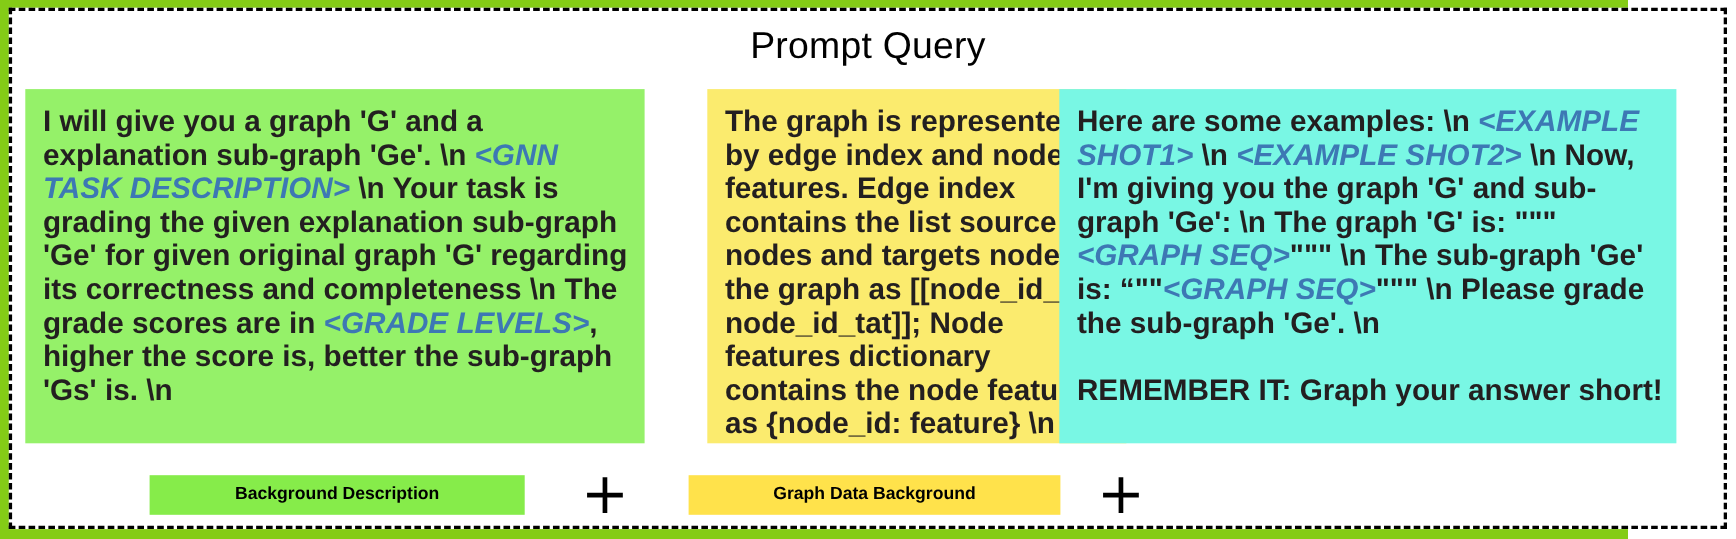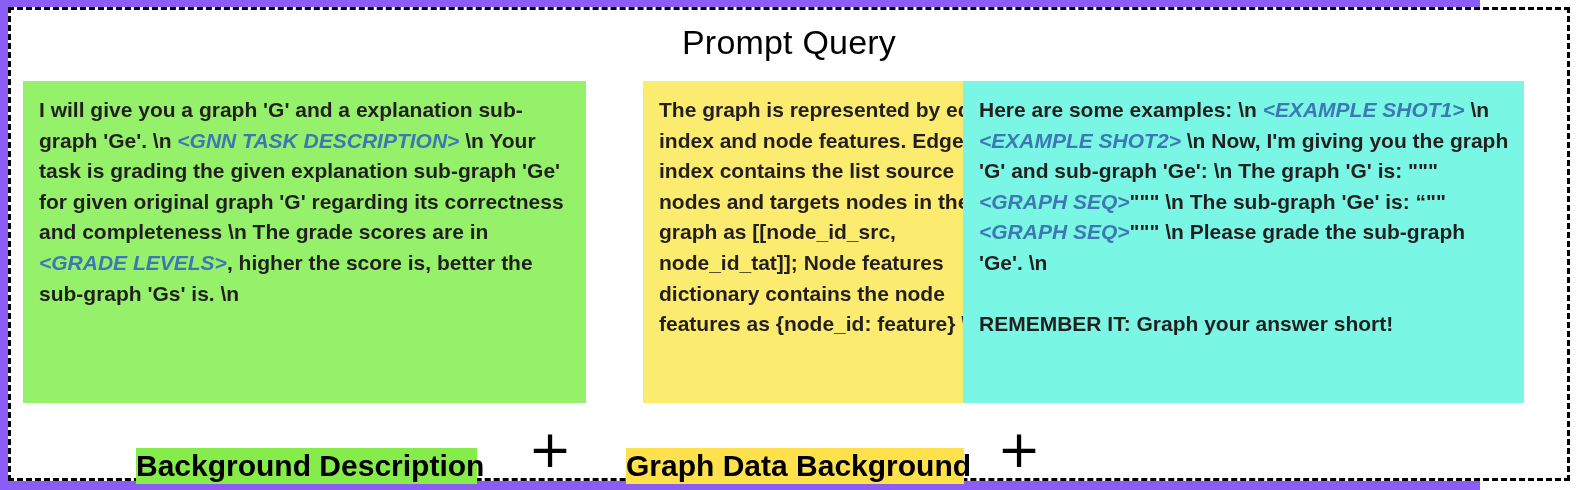--- a/index.html
+++ b/index.html
@@ -7,21 +7,21 @@
     padding: 0;
     background: #ffffff;
   }
   body {
     font-family: "Liberation Sans", sans-serif;
   }
   #figure {
     position: relative;
     width: 1480px;
     height: 490px;
-    background: #8b5cf6;
+    background: #84cc16;
     box-sizing: border-box;
   }
   .outer-frame {
     position: absolute;
     left: 8px;
     top: 7px;
     width: 1562px;
     height: 474px;
     box-sizing: border-box;
     border: 3px dashed #000000;
@@ -45,21 +45,21 @@
     top: 71px;
     width: 1538px;
     height: 322px;
   }
   .panel {
     position: absolute;
     top: 0;
     height: 322px;
     box-sizing: border-box;
     padding: 14px 12px 8px 16px;
-    font-size: 21px;
+    font-size: 27px;
     line-height: 30.6px;
     color: #231f20;
     font-weight: 600;
     overflow: hidden;
   }
   .panel p {
     margin: 0;
   }
   .panel-green {
     left: 0px;
@@ -83,25 +83,25 @@
   }
   .legend {
     position: absolute;
     left: 12px;
     top: 416px;
     width: 1538px;
     height: 46px;
   }
   .chip {
     position: absolute;
-    top: 22px;
+    top: 6px;
     height: 36px;
     line-height: 36px;
     text-align: center;
-    font-size: 30px;
+    font-size: 16px;
     font-weight: 600;
     color: #000000;
     box-sizing: border-box;
     white-space: nowrap;
   }
   .chip-green {
     left: 113px;
     width: 341px;
     background: #86ec4a;
   }

